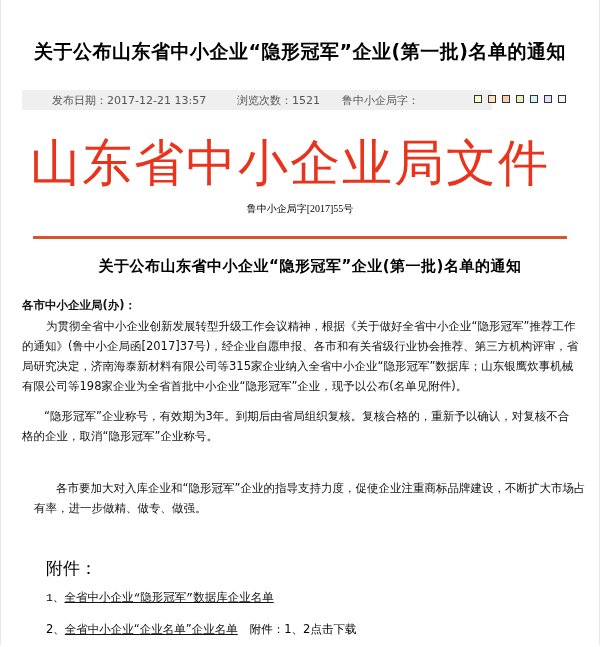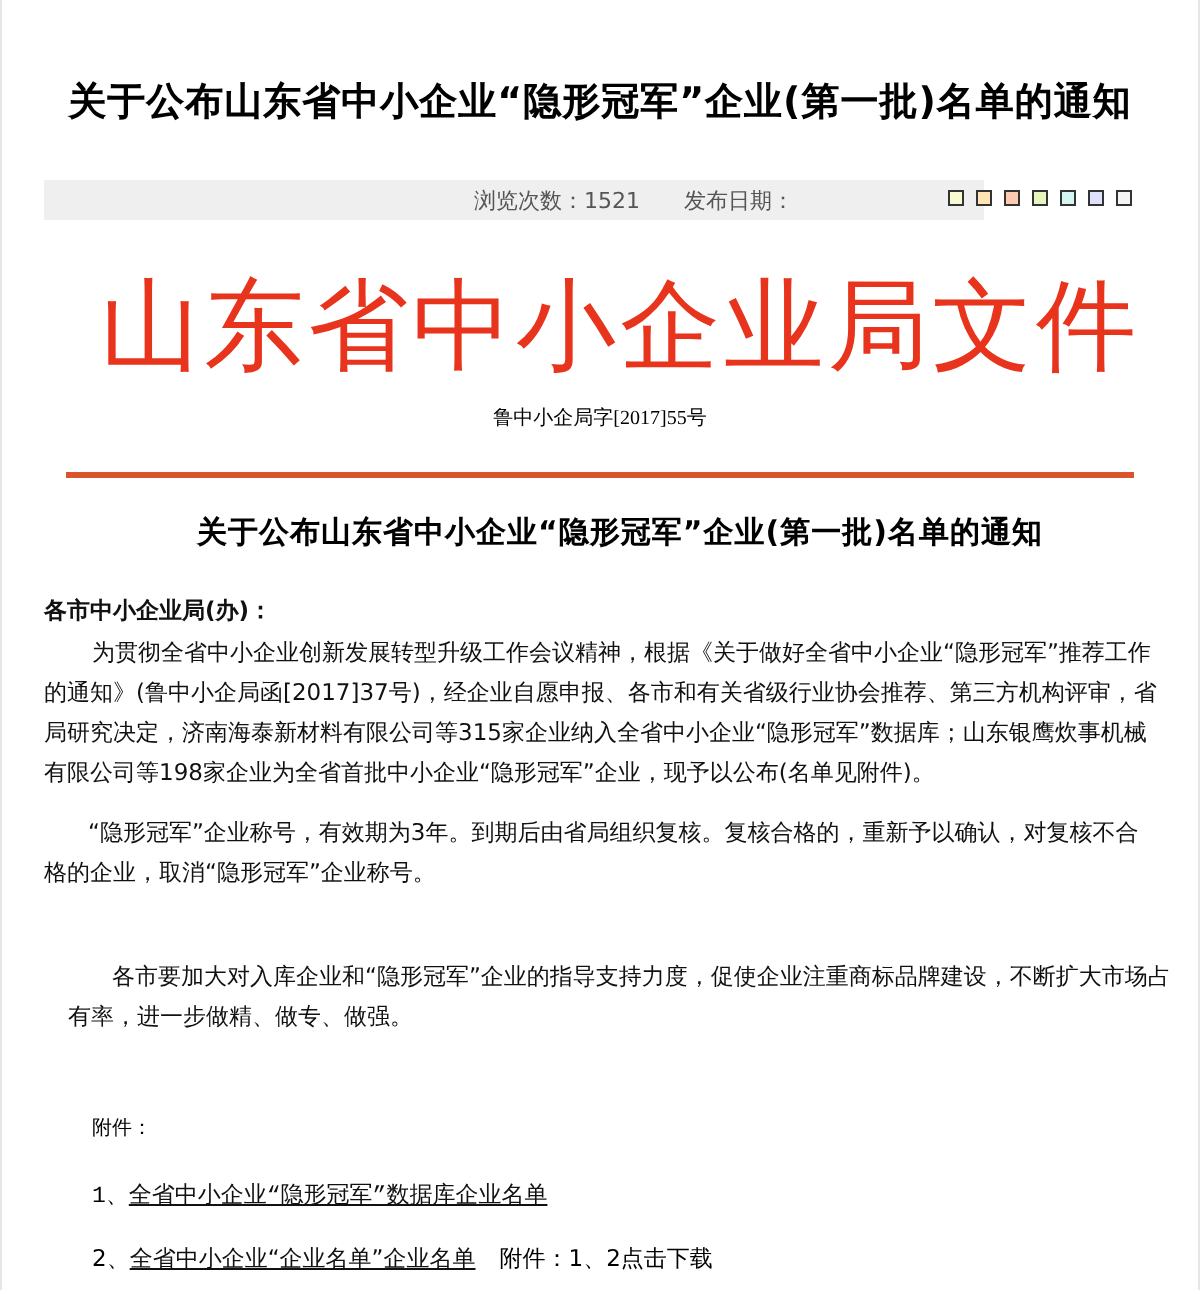--- a/index.html
+++ b/index.html
@@ -18,55 +18,56 @@
       position: absolute; left: 22px; top: 90px; width: 470px; height: 20px;
       background: #efefef; font-size: 11px; color: #555;
     }
     .meta-bar span { position: absolute; top: 3px; white-space: nowrap; }
     .meta-date { left: 30px; }
     .meta-views { left: 215px; }
     .meta-eye { left: 320px; }
     .swatches { position: absolute; left: 452px; top: 5px; display: flex; gap: 6px; }
     .swatch { width: 8px; height: 8px; border: 1px solid #333; box-sizing: border-box; cursor: pointer; }
     .letterhead {
-      position: absolute; left: 30px; top: 133px; width: 540px; text-align: right;
+      position: absolute; left: 30px; top: 133px; width: 540px; text-align: left;
       font-family: "DejaVu Serif", "Liberation Serif", serif;
       color: #e8341c; font-size: 50px; line-height: 60px; letter-spacing: 2px;
     }
     .doc-number {
       position: absolute; left: 0; top: 202px; width: 600px; text-align: center;
       font-size: 10px; color: #000; font-family: Liberation Serif, serif;
     }
     .red-rule { position: absolute; left: 33px; top: 236px; width: 534px; height: 3px; background: #d9542b; }
     .doc-title {
       position: absolute; left: 40px; top: 244px; width: 540px; text-align: center;
       font-weight: bold; font-size: 15px; line-height: 20px; letter-spacing: 0.5px;
     }
     .body-text { position: absolute; left: 22px; width: 558px; font-size: 11.5px; line-height: 20px; color: #111; }
     .salutation { top: 295px; font-weight: bold; }
     .para1 { top: 316px; text-indent: 24px; }
     .para2 { top: 406px; text-indent: 22px; }
     .para3 { top: 466px; text-indent: 22px; }
-    .attach-label { position: absolute; left: 46px; top: 557px; font-size: 10px; }
+    .attach-label { position: absolute; left: 46px; top: 557px; font-size: 17px; }
     .attach-item { position: absolute; left: 46px; font-size: 11.5px; white-space: nowrap; }
     .attach-1 { top: 590px; font-family: Liberation Mono, monospace; }
     .attach-2 { top: 622px; }
     .attach-link { color: #111; text-decoration: underline; cursor: pointer; }
     .attach-suffix { margin-left: 12px; margin-top: 19px; }
   </style>
 </head>
 <body>
 
 <div class="frame"></div>
 
 <h1 class="page-title">关于公布山东省中小企业“隐形冠军”企业(第一批)名单的通知</h1>
 
 <div class="meta-bar">
+  <span class="meta-date">发布日期：2017-12-21 13:57</span>
   <span class="meta-views">浏览次数：1521</span>
-  <span class="meta-eye">发布日期：</span>
+  <span class="meta-eye">鲁中小企局字：</span>
   <div class="swatches">
     <div class="swatch" style="background: rgb(250, 250, 210);"></div>
     <div class="swatch" style="background: rgb(255, 228, 181);"></div>
     <div class="swatch" style="background: rgb(255, 203, 176);"></div>
     <div class="swatch" style="background: rgb(228, 245, 192);"></div>
     <div class="swatch" style="background: rgb(213, 245, 245);"></div>
     <div class="swatch" style="background: rgb(224, 224, 255);"></div>
     <div class="swatch" style="background: rgb(245, 245, 245);"></div>
   </div>
 </div>

